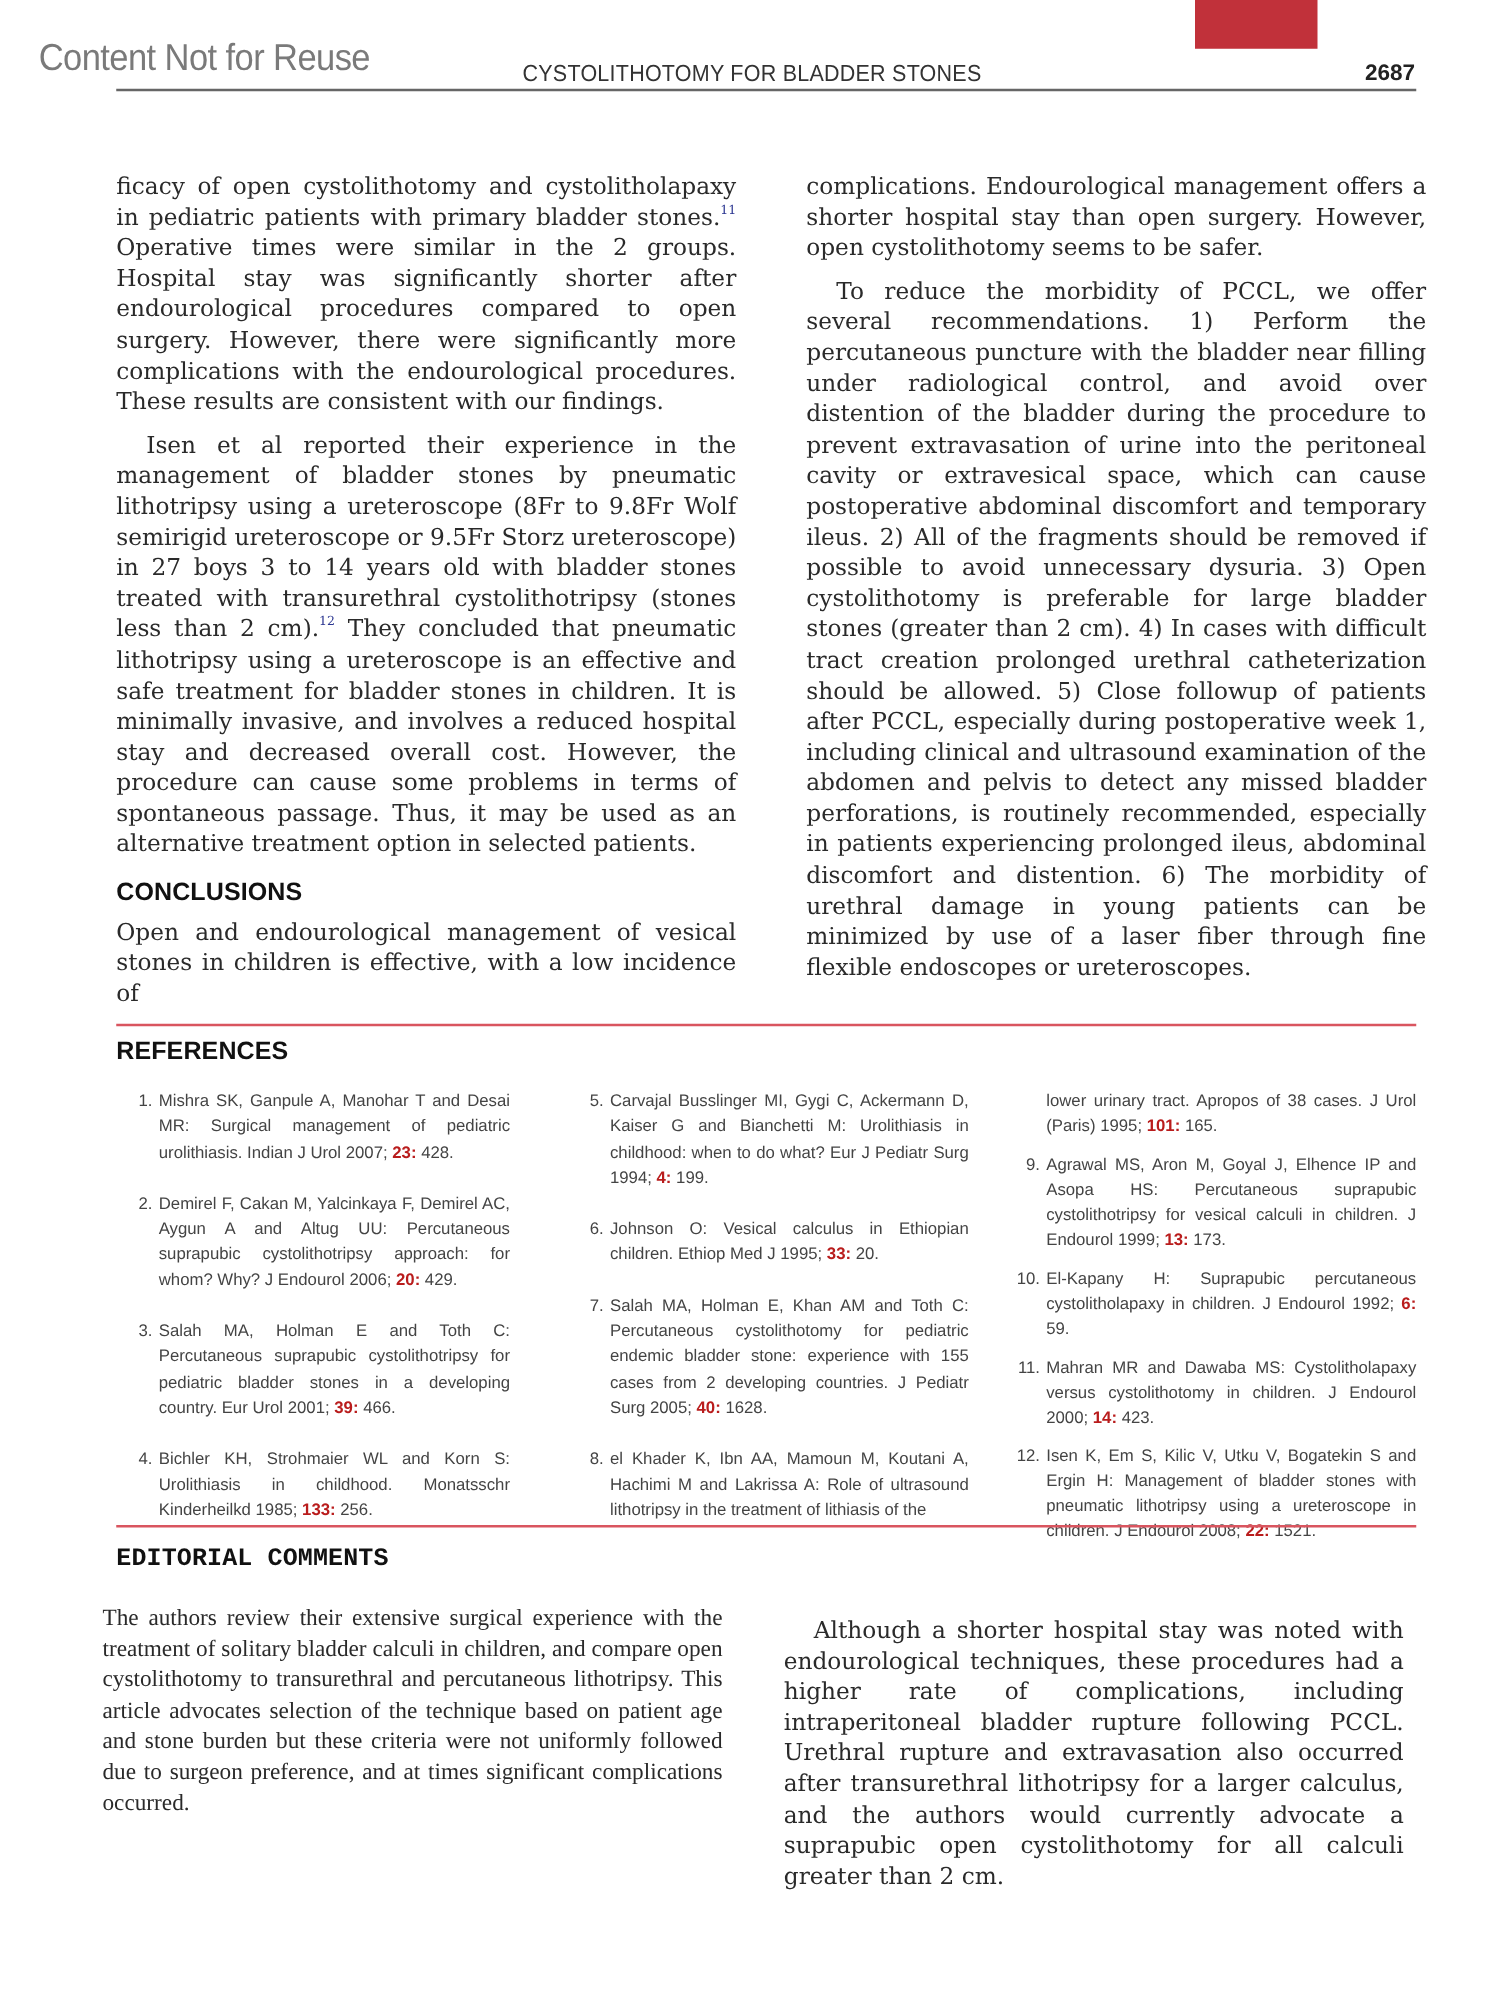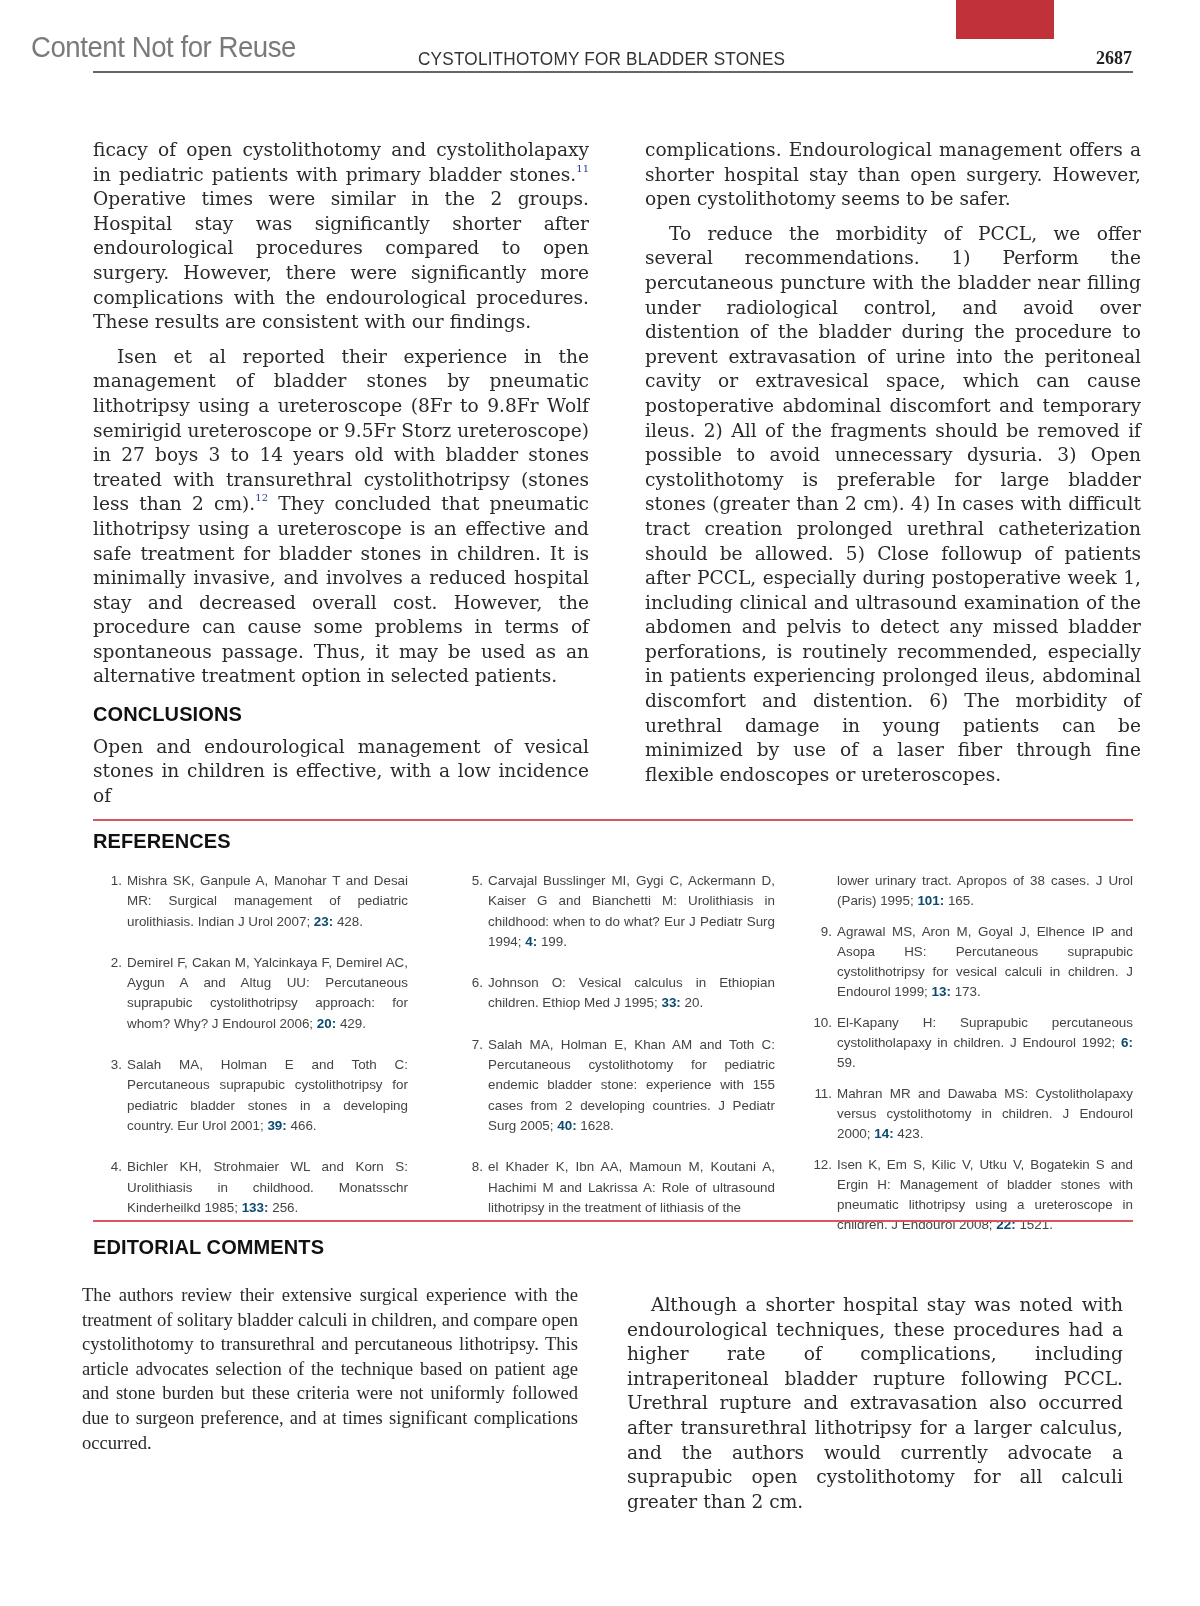--- a/index.html
+++ b/index.html
@@ -1,46 +1,46 @@
 <!DOCTYPE html>
 <html><head>
 <meta charset="utf-8">
 <style>
   html, body { margin: 0; padding: 0; background: #ffffff; }
   body { width: 1200px; height: 1606px; position: relative; overflow: hidden; color: #222; }
   .watermark { position: absolute; left: 31px; top: 30px; font-family: "Liberation Sans", sans-serif; font-size: 30px; color: #7a7a7a; letter-spacing: -0.5px; transform: scaleX(0.92); transform-origin: left; }
   .red-tab { position: absolute; left: 956px; top: 0; width: 98px; height: 39px; background: #c1313a; }
   .running-title { position: absolute; left: 418px; top: 48px; font-family: "Liberation Sans", sans-serif; font-size: 18.5px; color: #333; letter-spacing: 0.2px; transform: scaleX(0.93); transform-origin: left; }
-  .page-number { position: absolute; right: 68px; top: 48px; font-family: Liberation Serif, serif; font-size: 18px; font-weight: bold; color: #222; }
+  .page-number { position: absolute; right: 68px; top: 48px; font-family: Liberation Sans, sans-serif; font-size: 18px; font-weight: bold; color: #222; }
   .header-rule { position: absolute; left: 93px; top: 71px; width: 1040px; height: 2px; background: #666; }
 
   .col { position: absolute; font-family: "DejaVu Serif", "Liberation Serif", serif; font-size: 18.6px; line-height: 24.6px; color: #2a2a2a; text-align: justify; }
   .col p { margin: 0; }
   .col p.indent { text-indent: 24px; margin-top: 10px; }
   .body-left { left: 93px; top: 138px; width: 496px; }
   .body-right { left: 645px; top: 138px; width: 496px; }
   sup.cite { font-size: 10px; color: #2a3590; vertical-align: 9px; line-height: 0; }
 
   .section-heading { font-family: "Liberation Sans", sans-serif; font-weight: bold; font-size: 20px; color: #111; margin: 0; letter-spacing: 0.1px; }
   .conclusions { position: absolute; left: 93px; top: 702px; width: 496px; }
   .conclusions .section-heading { margin-bottom: 8px; }
 
   .red-rule { position: absolute; left: 93px; width: 1040px; height: 2px; background: #d9555f; }
   .refs-heading { position: absolute; left: 93px; top: 830px; }
   .ref-col { position: absolute; font-family: "Liberation Sans", sans-serif; font-size: 13.4px; line-height: 20.3px; color: #444; transform-origin: left top; }
   .ref-col .ref { position: relative; padding-left: 27px; text-align: justify; }
   .ref-col .ref .num { position: absolute; left: 0; top: 0; width: 22px; text-align: right; }
-  .ref-col .ref b { color: #0c4a6e; }
+  .ref-col .ref b { color: #b91c1c; }
   .ref-col-1 { left: 100px; top: 871px; width: 308px; }
   .ref-col-2 { left: 461px; top: 871px; width: 314px; }
   .ref-col-3 { left: 810px; top: 871px; width: 323px; }
   .gap-l { height: 21px; }
   .gap-s { height: 10px; }
 
-  .editorial-heading { position: absolute; left: 93px; top: 1236px; }
+  .editorial-heading { position: absolute; left: 93px; top: 1236px; font-family: Liberation Mono, monospace; }
   .ed-left { left: 82px; top: 1283px; width: 496px; font-family: Liberation Serif, serif; }
   .ed-right { left: 627px; top: 1283px; width: 496px; }
 </style>
 </head>
 <body>
 
 <div class="watermark">Content Not for Reuse</div>
 <div class="red-tab"></div>
 <div class="running-title">CYSTOLITHOTOMY FOR BLADDER STONES</div>
 <div class="page-number">2687</div>

